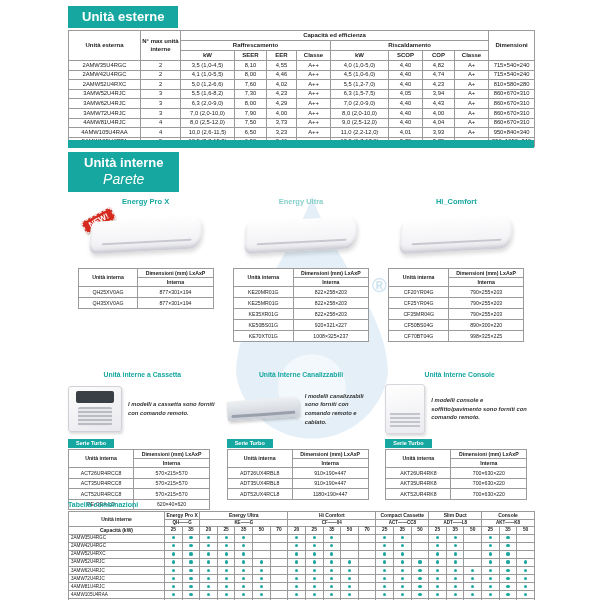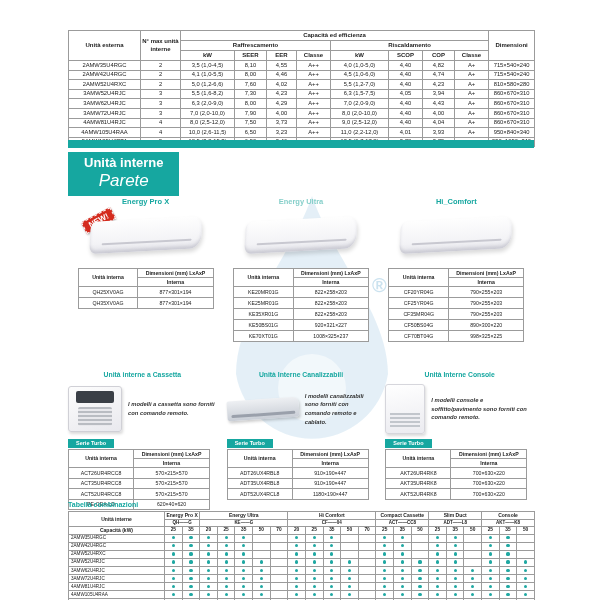--- a/index.html
+++ b/index.html
@@ -3,21 +3,21 @@
 <meta charset="utf-8">
 <style>
   html,body{margin:0;padding:0;background:#fff;}
   .page{position:relative;width:600px;height:600px;background:#fff;overflow:hidden;
         font-family:"Liberation Sans",sans-serif;color:#222;}
   
   .tealbox{background:var(--teal);color:#fff;display:inline-block;}
   #outdoor-title{position:absolute;left:68px;top:6px;padding:3px 14px 4px;font-size:13px;font-weight:bold;}
   #indoor-titlebox{position:absolute;left:68px;top:152px;padding:3px 16px 5px;text-align:center;}
   #indoor-titlebox .t1{font-size:13px;font-weight:bold;line-height:1.2;}
-  #indoor-titlebox .t2{font-size:17px;font-style:italic;line-height:1.2;}
+  #indoor-titlebox .t2{font-size:14px;font-style:italic;line-height:1.2;}
   
   table{border-collapse:collapse;}
   .t{border:1px solid #777;}
   .t th,.t td{border:1px solid #9b9b9b;text-align:center;padding:0 1px;line-height:1.25;background:#fff;}
   .t th{font-weight:bold;}
   
   #outdoor-table{position:absolute;left:68px;top:30px;width:466px;table-layout:fixed;font-size:5.8px;}
   #outdoor-table th{font-size:6px;height:9px;}
   #outdoor-table td{height:8.6px;}
   
@@ -77,20 +77,21 @@
   #combos-table td.c-model{font-size:4.6px;text-align:left;padding-left:2px;}
   #combos-table .c-lbl{font-size:5px;}
   #combos-table .gstart{border-left:1.5px solid #666;}
   .dot{display:inline-block;width:3.2px;height:3.2px;border-radius:50%;background:var(--dot);vertical-align:middle;}
 </style>
 </head>
 <body>
 
 <div class="page">
 
+  <div id="outdoor-title" class="tealbox">Unità esterne</div>
 
   <table id="outdoor-table" class="t">
     <colgroup>
       <col style="width:72px">
         <col style="width:40px">
         <col style="width:54px">
         <col style="width:32px">
       <col style="width:30px">
         <col style="width:34px">
         <col style="width:58px">

